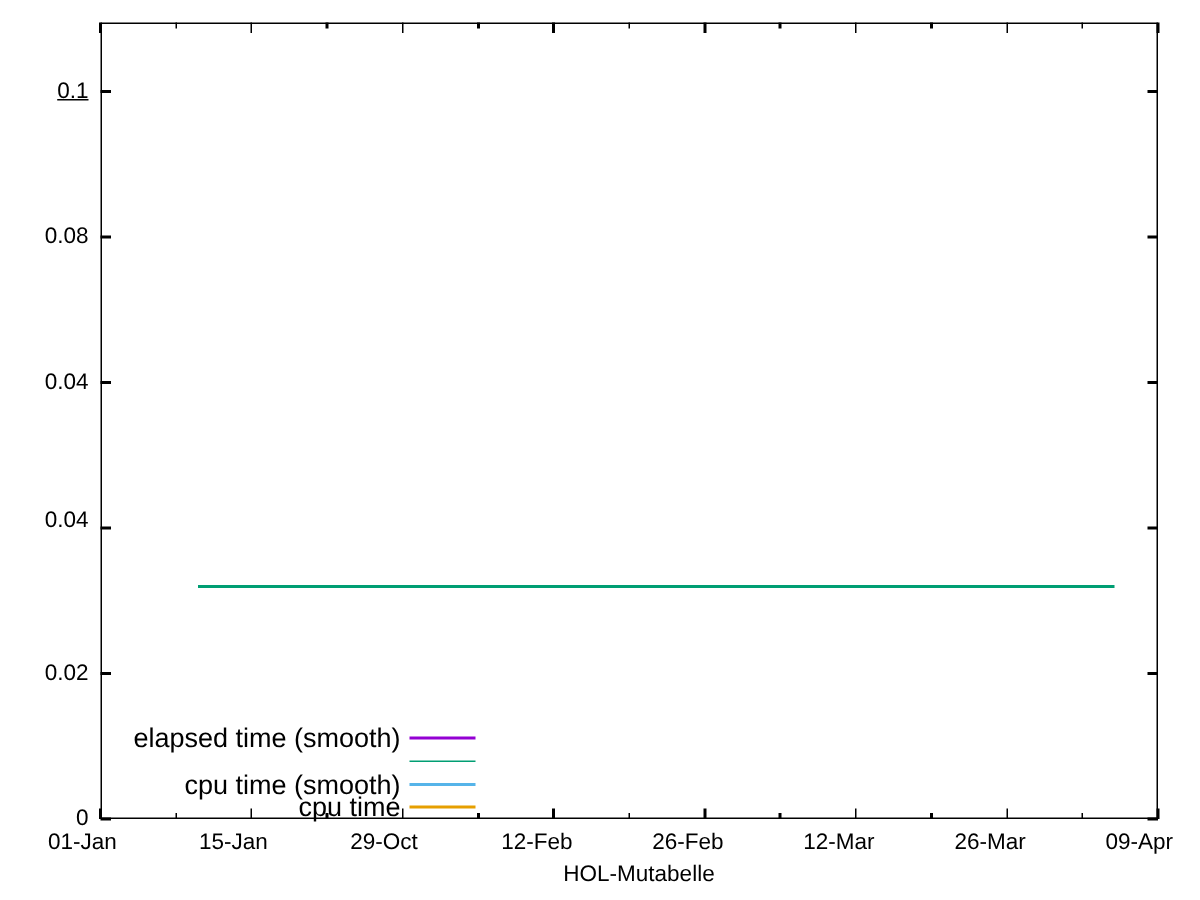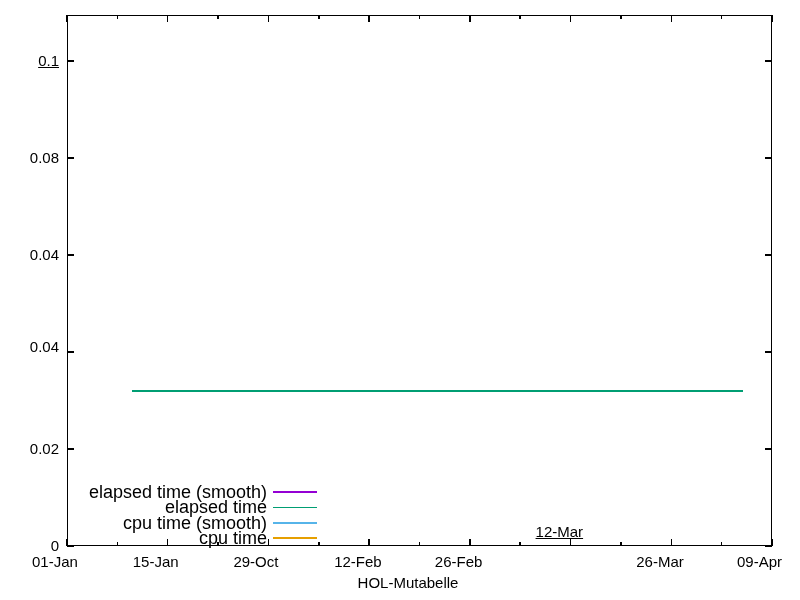--- a/index.html
+++ b/index.html
@@ -38,21 +38,21 @@
     text-align: right; white-space: nowrap;
     color: #000000;
   }
   .legend-sample { position: absolute; height: 1.5px; }
 </style>
 </head>
 <body>
 
 <div id="chart">
   <div id="plot-area" style="left: 67px; top: 15px; width: 705px; height: 531px;"></div>
-  <div id="x-axis-title" style="left: 408px; top: 575px;">HOL-Mutabelle</div>
+  <div id="x-axis-title" style="left: 426px; top: 575px;">HOL-Mutabelle</div>
 <div class="tick" style="left: 67px; top: 545.25px; width: 7px; height: 1.5px;"></div>
     <div class="tick" style="left: 765px; top: 545.25px; width: 7px; height: 1.5px;"></div>
     <div class="tick-label y-tick-label" style="left: 8px; top: 538px; width: 51px;">0</div>
     <div class="tick" style="left: 67px; top: 448.264px; width: 7px; height: 1.5px;"></div>
     <div class="tick" style="left: 765px; top: 448.264px; width: 7px; height: 1.5px;"></div>
     <div class="tick-label y-tick-label" style="left: 8px; top: 441.014px; width: 51px;">0.02</div>
     <div class="tick" style="left: 67px; top: 351.277px; width: 7px; height: 1.5px;"></div>
     <div class="tick" style="left: 765px; top: 351.277px; width: 7px; height: 1.5px;"></div>
     <div class="tick-label y-tick-label" style="left: 8px; top: 339px; width: 51px;">0.04</div>
     <div class="tick" style="left: 67px; top: 254.291px; width: 7px; height: 1.5px;"></div>
@@ -74,21 +74,21 @@
     <div class="tick" style="left: 267.679px; top: 15px; width: 1.5px; height: 7px;"></div>
     <div class="tick-label x-tick-label" style="left: 233.429px; top: 554px; width: 70px;">29-Oct</div>
     <div class="tick" style="left: 368.393px; top: 539px; width: 1.5px; height: 7px;"></div>
     <div class="tick" style="left: 368.393px; top: 15px; width: 1.5px; height: 7px;"></div>
     <div class="tick-label x-tick-label" style="left: 334.143px; top: 554px; width: 70px;">12-Feb</div>
     <div class="tick" style="left: 469.107px; top: 539px; width: 1.5px; height: 7px;"></div>
     <div class="tick" style="left: 469.107px; top: 15px; width: 1.5px; height: 7px;"></div>
     <div class="tick-label x-tick-label" style="left: 434.857px; top: 554px; width: 70px;">26-Feb</div>
     <div class="tick" style="left: 569.821px; top: 539px; width: 1.5px; height: 7px;"></div>
     <div class="tick" style="left: 569.821px; top: 15px; width: 1.5px; height: 7px;"></div>
-    <div class="tick-label x-tick-label" style="left: 535.571px; top: 524px; width: 70px; text-decoration: underline;">12-Mar</div>
+    <div class="tick-label x-tick-label" style="left: 535.571px; top: 554px; width: 70px;">12-Mar</div>
     <div class="tick" style="left: 670.536px; top: 539px; width: 1.5px; height: 7px;"></div>
     <div class="tick" style="left: 670.536px; top: 15px; width: 1.5px; height: 7px;"></div>
     <div class="tick-label x-tick-label" style="left: 636.286px; top: 554px; width: 70px;">26-Mar</div>
     <div class="tick" style="left: 771.25px; top: 539px; width: 1.5px; height: 7px;"></div>
     <div class="tick" style="left: 771.25px; top: 15px; width: 1.5px; height: 7px;"></div>
     <div class="tick-label x-tick-label" style="left: 737px; top: 554px; width: 70px;">09-Apr</div>
     <div class="tick" style="left: 116.607px; top: 542px; width: 1.5px; height: 4px;"></div>
     <div class="tick" style="left: 116.607px; top: 15px; width: 1.5px; height: 4px;"></div>
     <div class="tick" style="left: 217.321px; top: 542px; width: 1.5px; height: 4px;"></div>
     <div class="tick" style="left: 217.321px; top: 15px; width: 1.5px; height: 4px;"></div>
@@ -98,19 +98,18 @@
     <div class="tick" style="left: 418.75px; top: 15px; width: 1.5px; height: 4px;"></div>
     <div class="tick" style="left: 519.464px; top: 542px; width: 1.5px; height: 4px;"></div>
     <div class="tick" style="left: 519.464px; top: 15px; width: 1.5px; height: 4px;"></div>
     <div class="tick" style="left: 620.179px; top: 542px; width: 1.5px; height: 4px;"></div>
     <div class="tick" style="left: 620.179px; top: 15px; width: 1.5px; height: 4px;"></div>
     <div class="tick" style="left: 720.893px; top: 542px; width: 1.5px; height: 4px;"></div>
     <div class="tick" style="left: 720.893px; top: 15px; width: 1.5px; height: 4px;"></div>
     <div class="series-line" style="left: 131.745px; top: 390.072px; width: 611.48px; background: rgb(0, 158, 115);"></div>
     <div class="legend-label" style="left: 47px; top: 484px; width: 220px;">elapsed time (smooth)</div>
     <div class="legend-sample" style="left: 273px; top: 491.25px; width: 44px; background: rgb(148, 0, 211);"></div>
-    <div class="legend-label" style="left: 47px; top: 499.4px; width: 220px;">elapsed time</div>
     <div class="legend-sample" style="left: 273px; top: 506.65px; width: 44px; background: rgb(0, 158, 115);"></div>
     <div class="legend-label" style="left: 47px; top: 514.8px; width: 220px;">cpu time (smooth)</div>
     <div class="legend-sample" style="left: 273px; top: 522.05px; width: 44px; background: rgb(86, 180, 233);"></div>
     <div class="legend-label" style="left: 47px; top: 530.2px; width: 220px; text-align: right;">cpu time</div>
     <div class="legend-sample" style="left: 273px; top: 537.45px; width: 44px; background: rgb(230, 159, 0);"></div>
   </div>
 
 </body></html>

